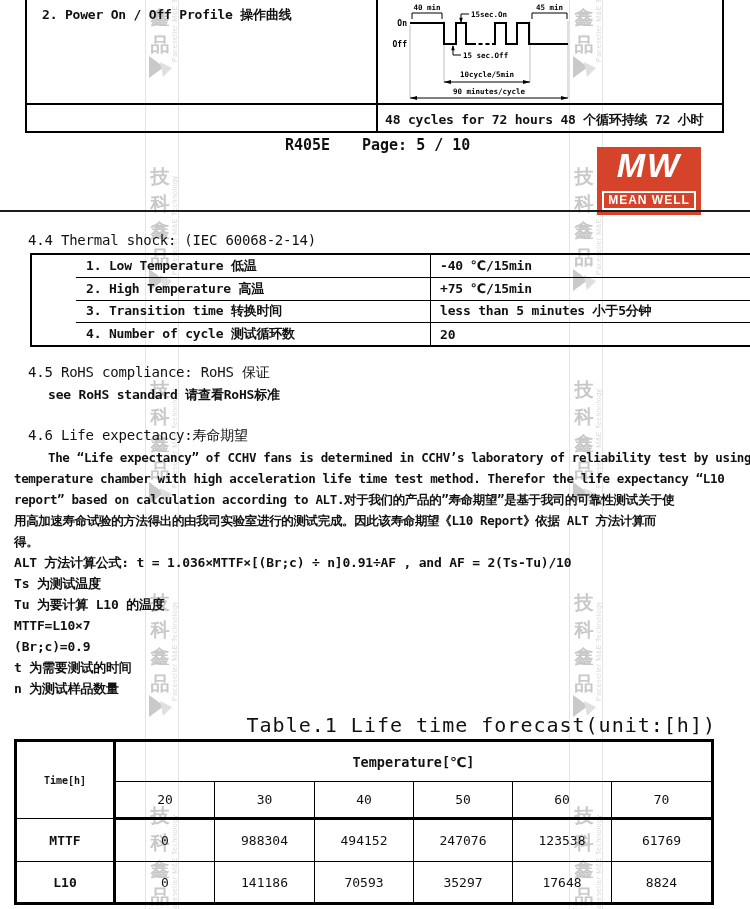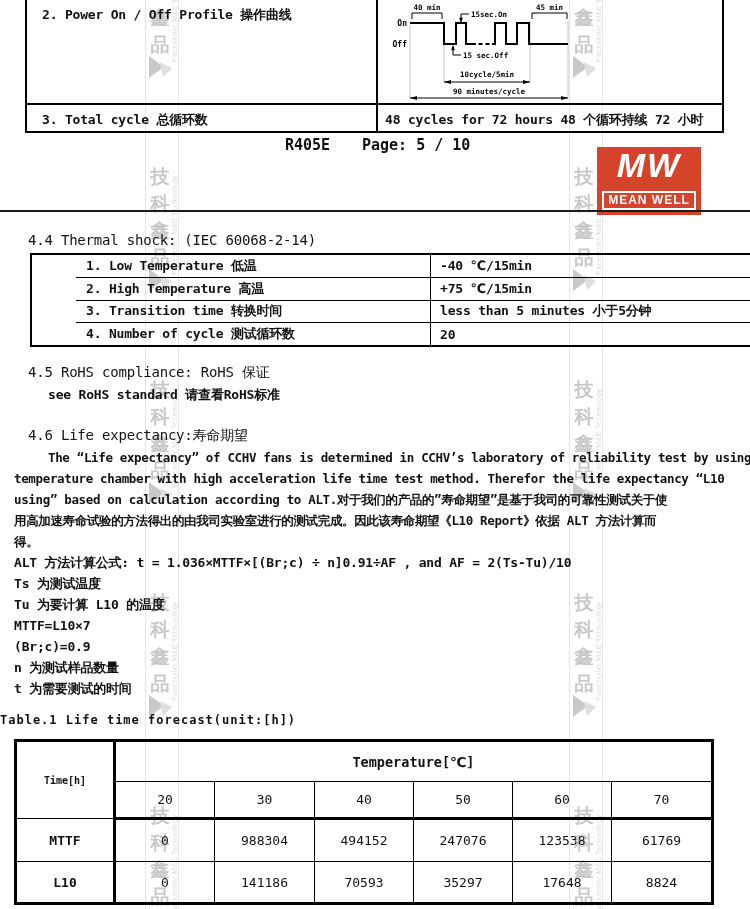--- a/index.html
+++ b/index.html
@@ -54,22 +54,22 @@
   #thermal-table{position:absolute;left:30px;top:253px;width:690px;height:90px;
     border:2px solid #000;display:flex;flex-direction:column;padding-left:44px;}
   #thermal-table .trow{flex:1;display:flex;border-bottom:1.5px solid #000;}
   #thermal-table .trow:last-child{border-bottom:none;}
   #thermal-table .tlabel{width:344px;border-right:1.5px solid #000;padding-left:10px;
     font-size:13px;font-weight:bold;letter-spacing:-0.2px;display:flex;align-items:center;white-space:pre;}
   #thermal-table .tvalue{flex:1;padding-left:9px;font-size:13px;font-weight:bold;
     letter-spacing:-0.2px;display:flex;align-items:center;white-space:pre;}
 
   
-  #forecast-title{position:absolute;left:0;top:713px;width:716px;text-align:left;
-    font-size:12px;font-weight:bold;letter-spacing:1px;white-space:pre;}
+  #forecast-title{position:absolute;left:0;top:713px;width:716px;text-align:right;
+    font-size:20px;font-weight:normal;letter-spacing:1px;white-space:pre;}
   #forecast-table{position:absolute;left:14px;top:739px;}
   #forecast-table table{border-collapse:collapse;table-layout:fixed;}
   #forecast-table td{border:1.5px solid #000;text-align:center;vertical-align:middle;
     font-size:13px;letter-spacing:0;padding:0;}
   #forecast-table table{border:3px solid #000;}
   #forecast-table .rowhead{border-right:3px solid #000;font-weight:bold;font-size:10px;}
   #forecast-table .grouphead{font-weight:bold;font-size:13.5px;}
   #forecast-table .temps td{border-bottom:3px solid #000;}
   #forecast-table .rowname{border-right:3px solid #000;font-weight:bold;margin-top:18px;}
 
@@ -228,21 +228,20 @@
 
       <path d="M25 97 H183" stroke="#000" stroke-width="1" fill="none"></path>
       <polygon points="25,97 32,94.9 32,99.1" fill="#000"></polygon>
       <polygon points="183,97 176,94.9 176,99.1" fill="#000"></polygon>
       <text class="wf-label" x="104" y="92.5" text-anchor="middle">90 minutes/cycle</text>
 
       <text class="wf-onoff" x="22" y="25" text-anchor="end">On</text>
       <text class="wf-onoff" x="22" y="46" text-anchor="end">Off</text>
     </svg>
 
-    <div class="abs cell-text" style="left:15px;top:111px;">3. Total cycle 总循环数</div>
     <div class="abs cell-text" style="left:358px;top:111px;">48 cycles for 72 hours 48 个循环持续 72 小时</div>
   </div>
 
   <div class="abs docinfo" style="left:285px;top:136px;">R405E</div>
   <div class="abs docinfo" style="left:362px;top:136px;">Page: 5 / 10</div>
 
   <div id="mw-logo" style="background: rgb(213, 67, 42);">
     <div class="mono">MW</div>
     <div class="brand">MEAN WELL</div>
   </div>
@@ -269,32 +268,32 @@
       </div>
     </div>
 
   <div class="abs heading" style="left:28px;top:364px;">4.5 RoHS compliance: RoHS 保证</div>
   <div class="abs bodyline" style="left:48px;top:384px;">see RoHS standard 请查看RoHS标准</div>
 
   <div class="abs heading" style="left:28px;top:427px;">4.6 Life expectancy:寿命期望</div>
   <div class="abs" style="left:14px;top:447px;" id="life-paragraph">
       <div class="para-line indent">The “Life expectancy” of CCHV fans is determined in CCHV’s laboratory of reliability test by using</div>
       <div class="para-line">temperature chamber with high acceleration life time test method. Therefor the life expectancy “L10</div>
-      <div class="para-line">using” based on calculation according to ALT.对于我们的产品的”寿命期望”是基于我司的可靠性测试关于使</div>
+      <div class="para-line">report” based on calculation according to ALT.对于我们的产品的”寿命期望”是基于我司的可靠性测试关于使</div>
       <div class="para-line">用高加速寿命试验的方法得出的由我司实验室进行的测试完成。因此该寿命期望《L10 Report》依据 ALT 方法计算而</div>
       <div class="para-line">得。</div>
     </div>
   <div class="abs" style="left:14px;top:552px;" id="formula-block">
       <div class="bodyline">ALT 方法计算公式: t = 1.036×MTTF×[(Br;c) ÷ n]0.91÷AF , and AF = 2(Ts-Tu)/10</div>
       <div class="bodyline">Ts 为测试温度</div>
       <div class="bodyline">Tu 为要计算 L10 的温度</div>
       <div class="bodyline">MTTF=L10×7</div>
       <div class="bodyline">(Br;c)=0.9</div>
+      <div class="bodyline">t 为需要测试的时间</div>
       <div class="bodyline">n 为测试样品数量</div>
-      <div class="bodyline">t 为需要测试的时间</div>
     </div>
 
   <div id="forecast-title">Table.1 Life time forecast(unit:[h])</div>
 
   <div id="forecast-table">
     <table>
       <colgroup>
         <col style="width:99px">
           <col style="width:100px">
           <col style="width:100px">

